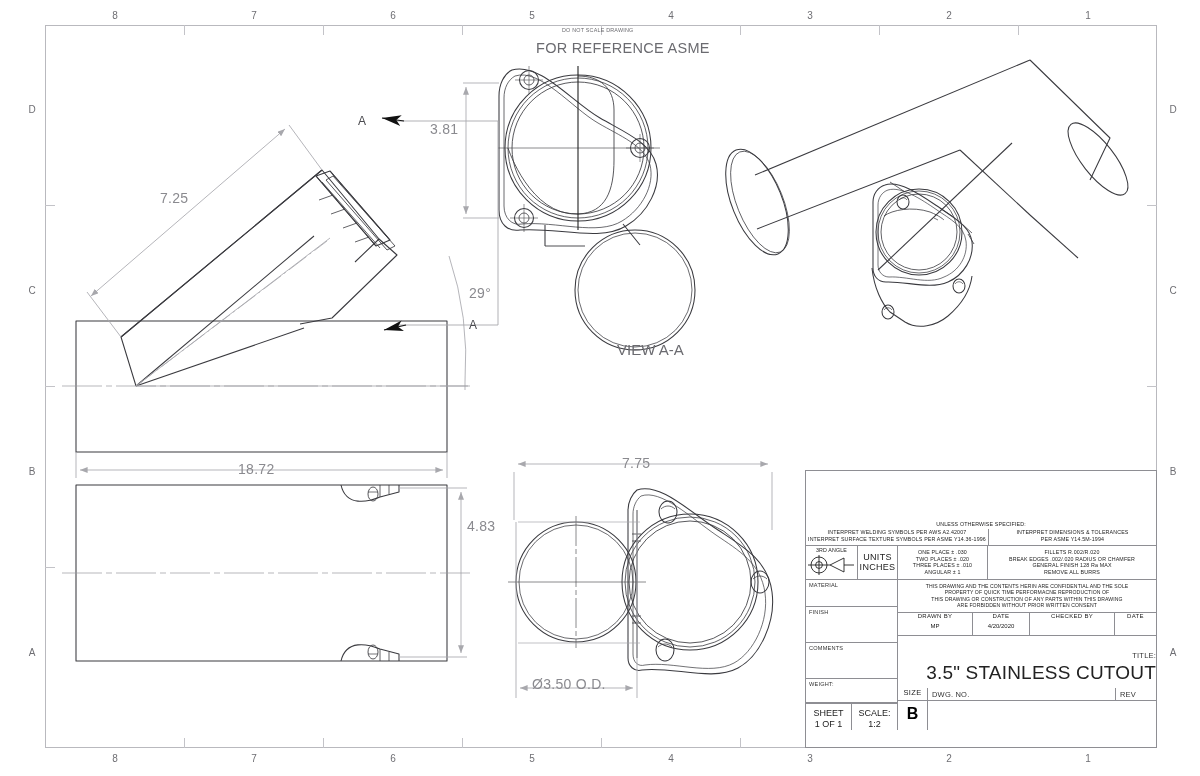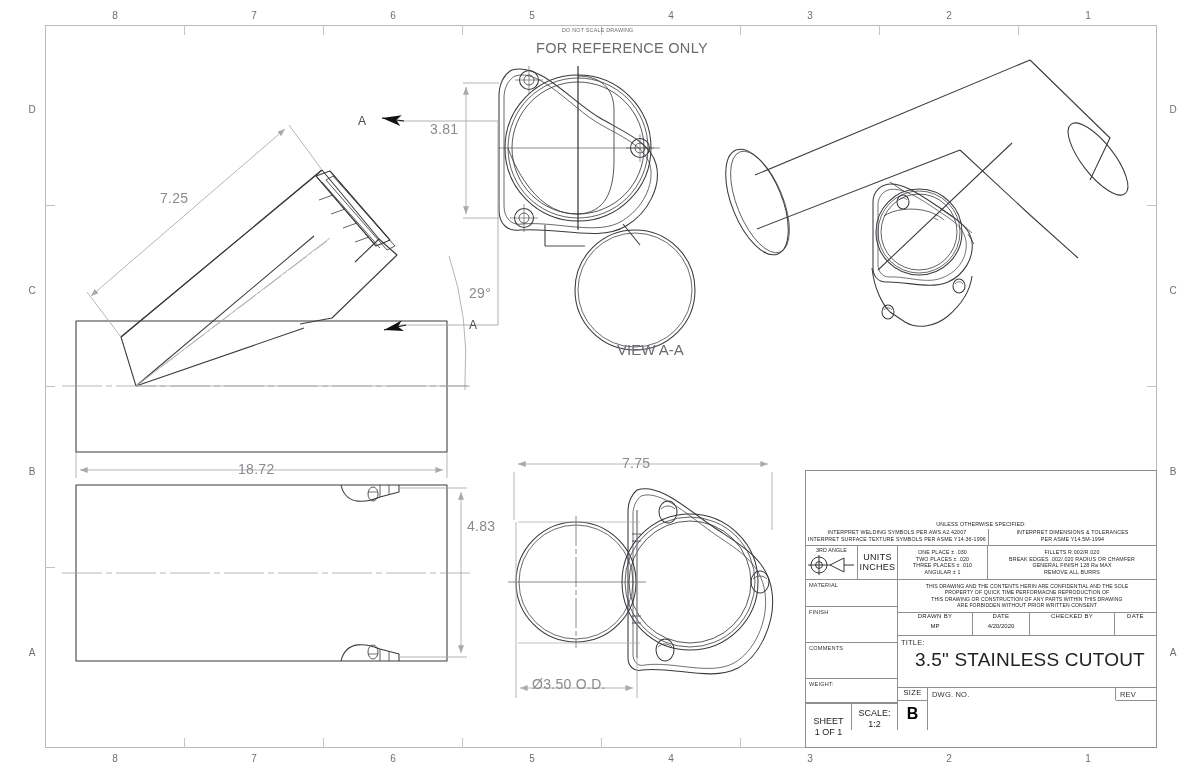--- a/index.html
+++ b/index.html
@@ -297,21 +297,21 @@
 
   <div class="dim" style="left:160px;top:190px;">7.25</div>
   <div class="dim" style="left:238px;top:461px;">18.72</div>
   <div class="dim" style="left:469px;top:285px;">29°</div>
   <div class="dim" style="left:430px;top:121px;">3.81</div>
   <div class="dim" style="left:467px;top:518px;">4.83</div>
   <div class="dim" style="left:622px;top:455px;">7.75</div>
   <div class="dim" style="left:532px;top:676px;">Ø3.50 O.D.</div>
 
   <div class="note tiny" style="left:562px;top:27px;">DO NOT SCALE DRAWING</div>
-  <div class="note big" style="left:536px;top:40px;">FOR REFERENCE ONLY</div>
+  <div class="note big" style="left:536px;top:40px;">FOR REFERENCE ASME</div>
   <div class="note mid" style="left:617px;top:341px;">VIEW A-A</div>
   <div class="vletter" style="left:358px;top:114px;">A</div>
   <div class="vletter" style="left:469px;top:318px;">A</div>
 
   <div id="tb">
 
 
     <div class="cell" style="left:0;top:47px;width:350px;height:11px;">
       <div class="spec" style="padding-top:3px;">UNLESS OTHERWISE SPECIFIED:</div>
     </div>
@@ -399,21 +399,21 @@
     </div>
     <div class="cell bb" style="left:309px;top:152px;width:41px;height:13px;">
       <div class="val"></div>
     </div>
 
     <div class="cell br bb" style="left:0;top:172px;width:92px;height:36px;">
       <div class="lab">COMMENTS</div>
       <div class="lab" style="padding-top:4px;"></div>
     </div>
 
-    <div class="cell bb" style="left:92px;top:165px;width:258px;height:52px;">
+    <div class="cell bb" style="left:92px;top:178px;width:258px;height:52px;text-align:right;">
       <div class="lab" style="font-size:7.5px;">TITLE:</div>
       <div class="ttl" style="padding-left:17px;margin-top:2px;">3.5" STAINLESS CUTOUT</div>
     </div>
 
     <div class="cell br bb" style="left:0;top:208px;width:92px;height:24px;">
       <div class="lab">WEIGHT:</div>
       <div class="lab" style="padding-top:3px;"></div>
     </div>
 
     <div class="cell br" style="left:92px;top:217px;width:30px;height:12px;">
@@ -429,21 +429,21 @@
     <div class="cell br bt" style="left:92px;top:229px;width:30px;height:30px;">
       <div class="sizeb ctr" style="padding-top:4px;">B</div>
     </div>
 
 
     <div class="cell bt" style="left:310px;top:229px;width:40px;height:30px;">
       <div class="val" style="padding-top:10px;"></div>
     </div>
 
     <div class="cell br bt" style="left:0;top:232px;width:46px;height:27px;">
-      <div class="shsc" style="padding-top:12px;">SHEET</div>
+      <div class="shsc" style="padding-top:4px;">SHEET</div>
       <div class="shsc">1 OF 1</div>
     </div>
     <div class="cell br bt" style="left:46px;top:232px;width:46px;height:27px;">
       <div class="shsc" style="padding-top:4px;">SCALE:</div>
       <div class="shsc">1:2</div>
     </div>
   </div>
 
 </div>
 

